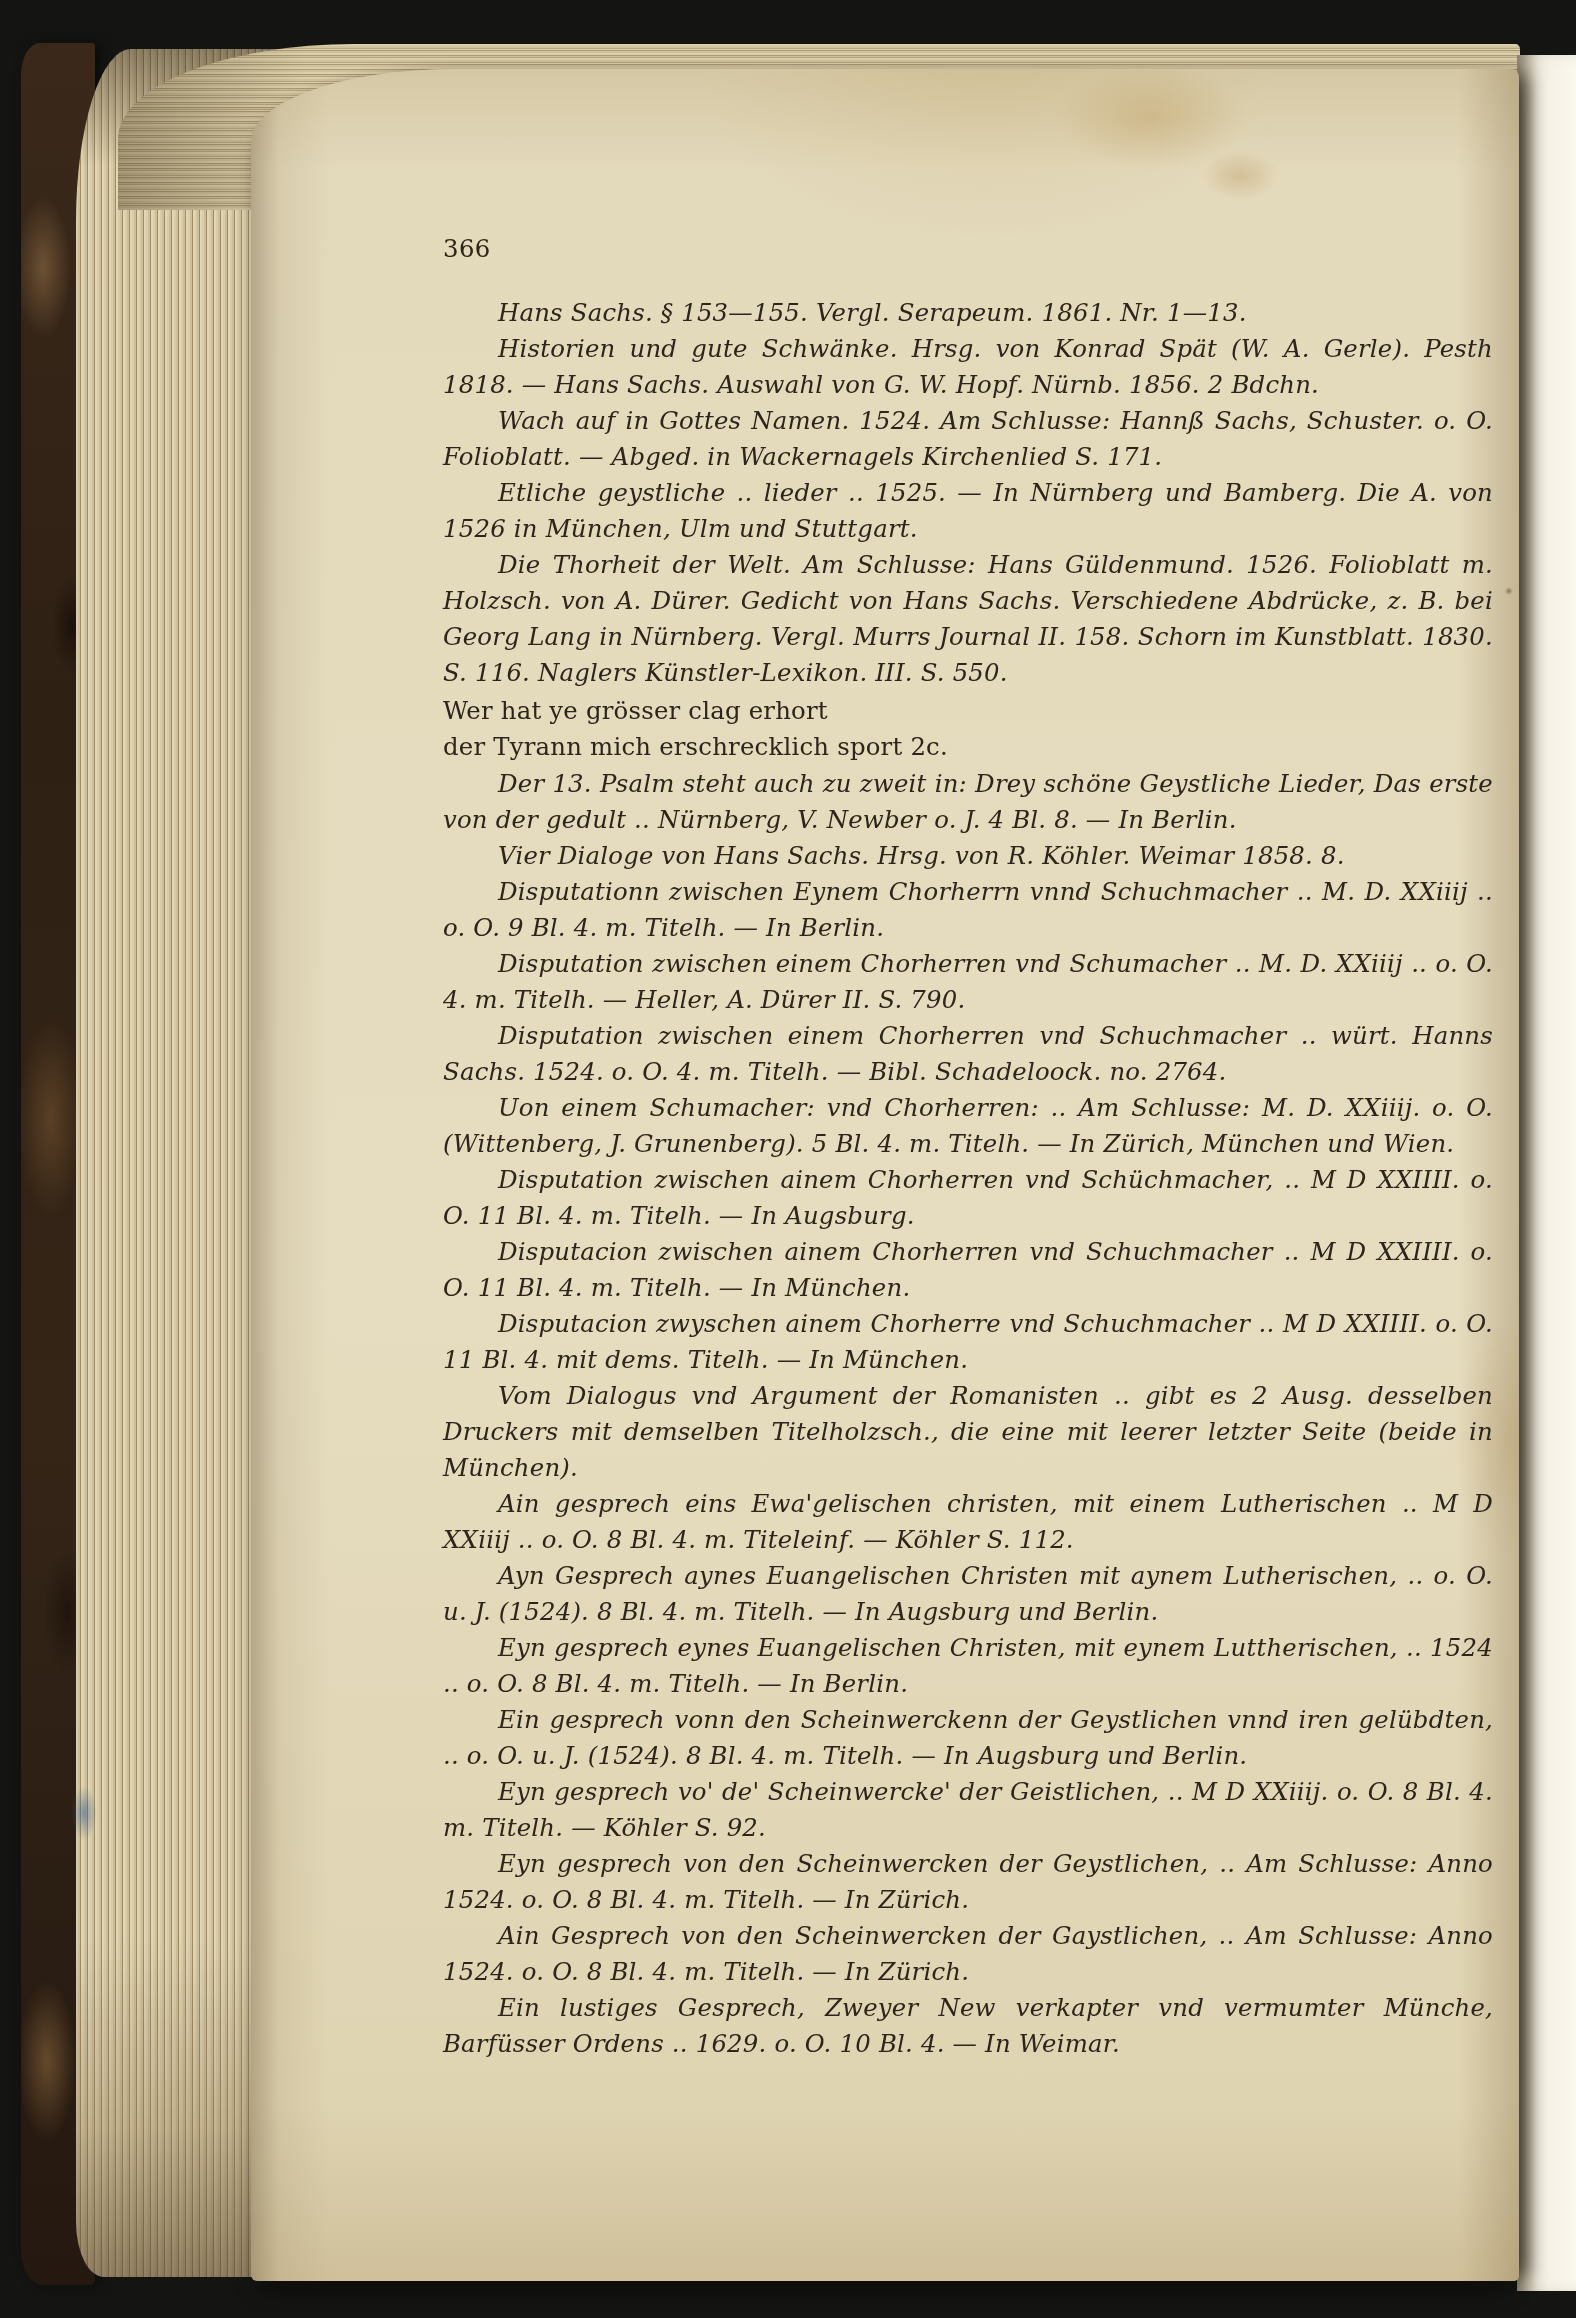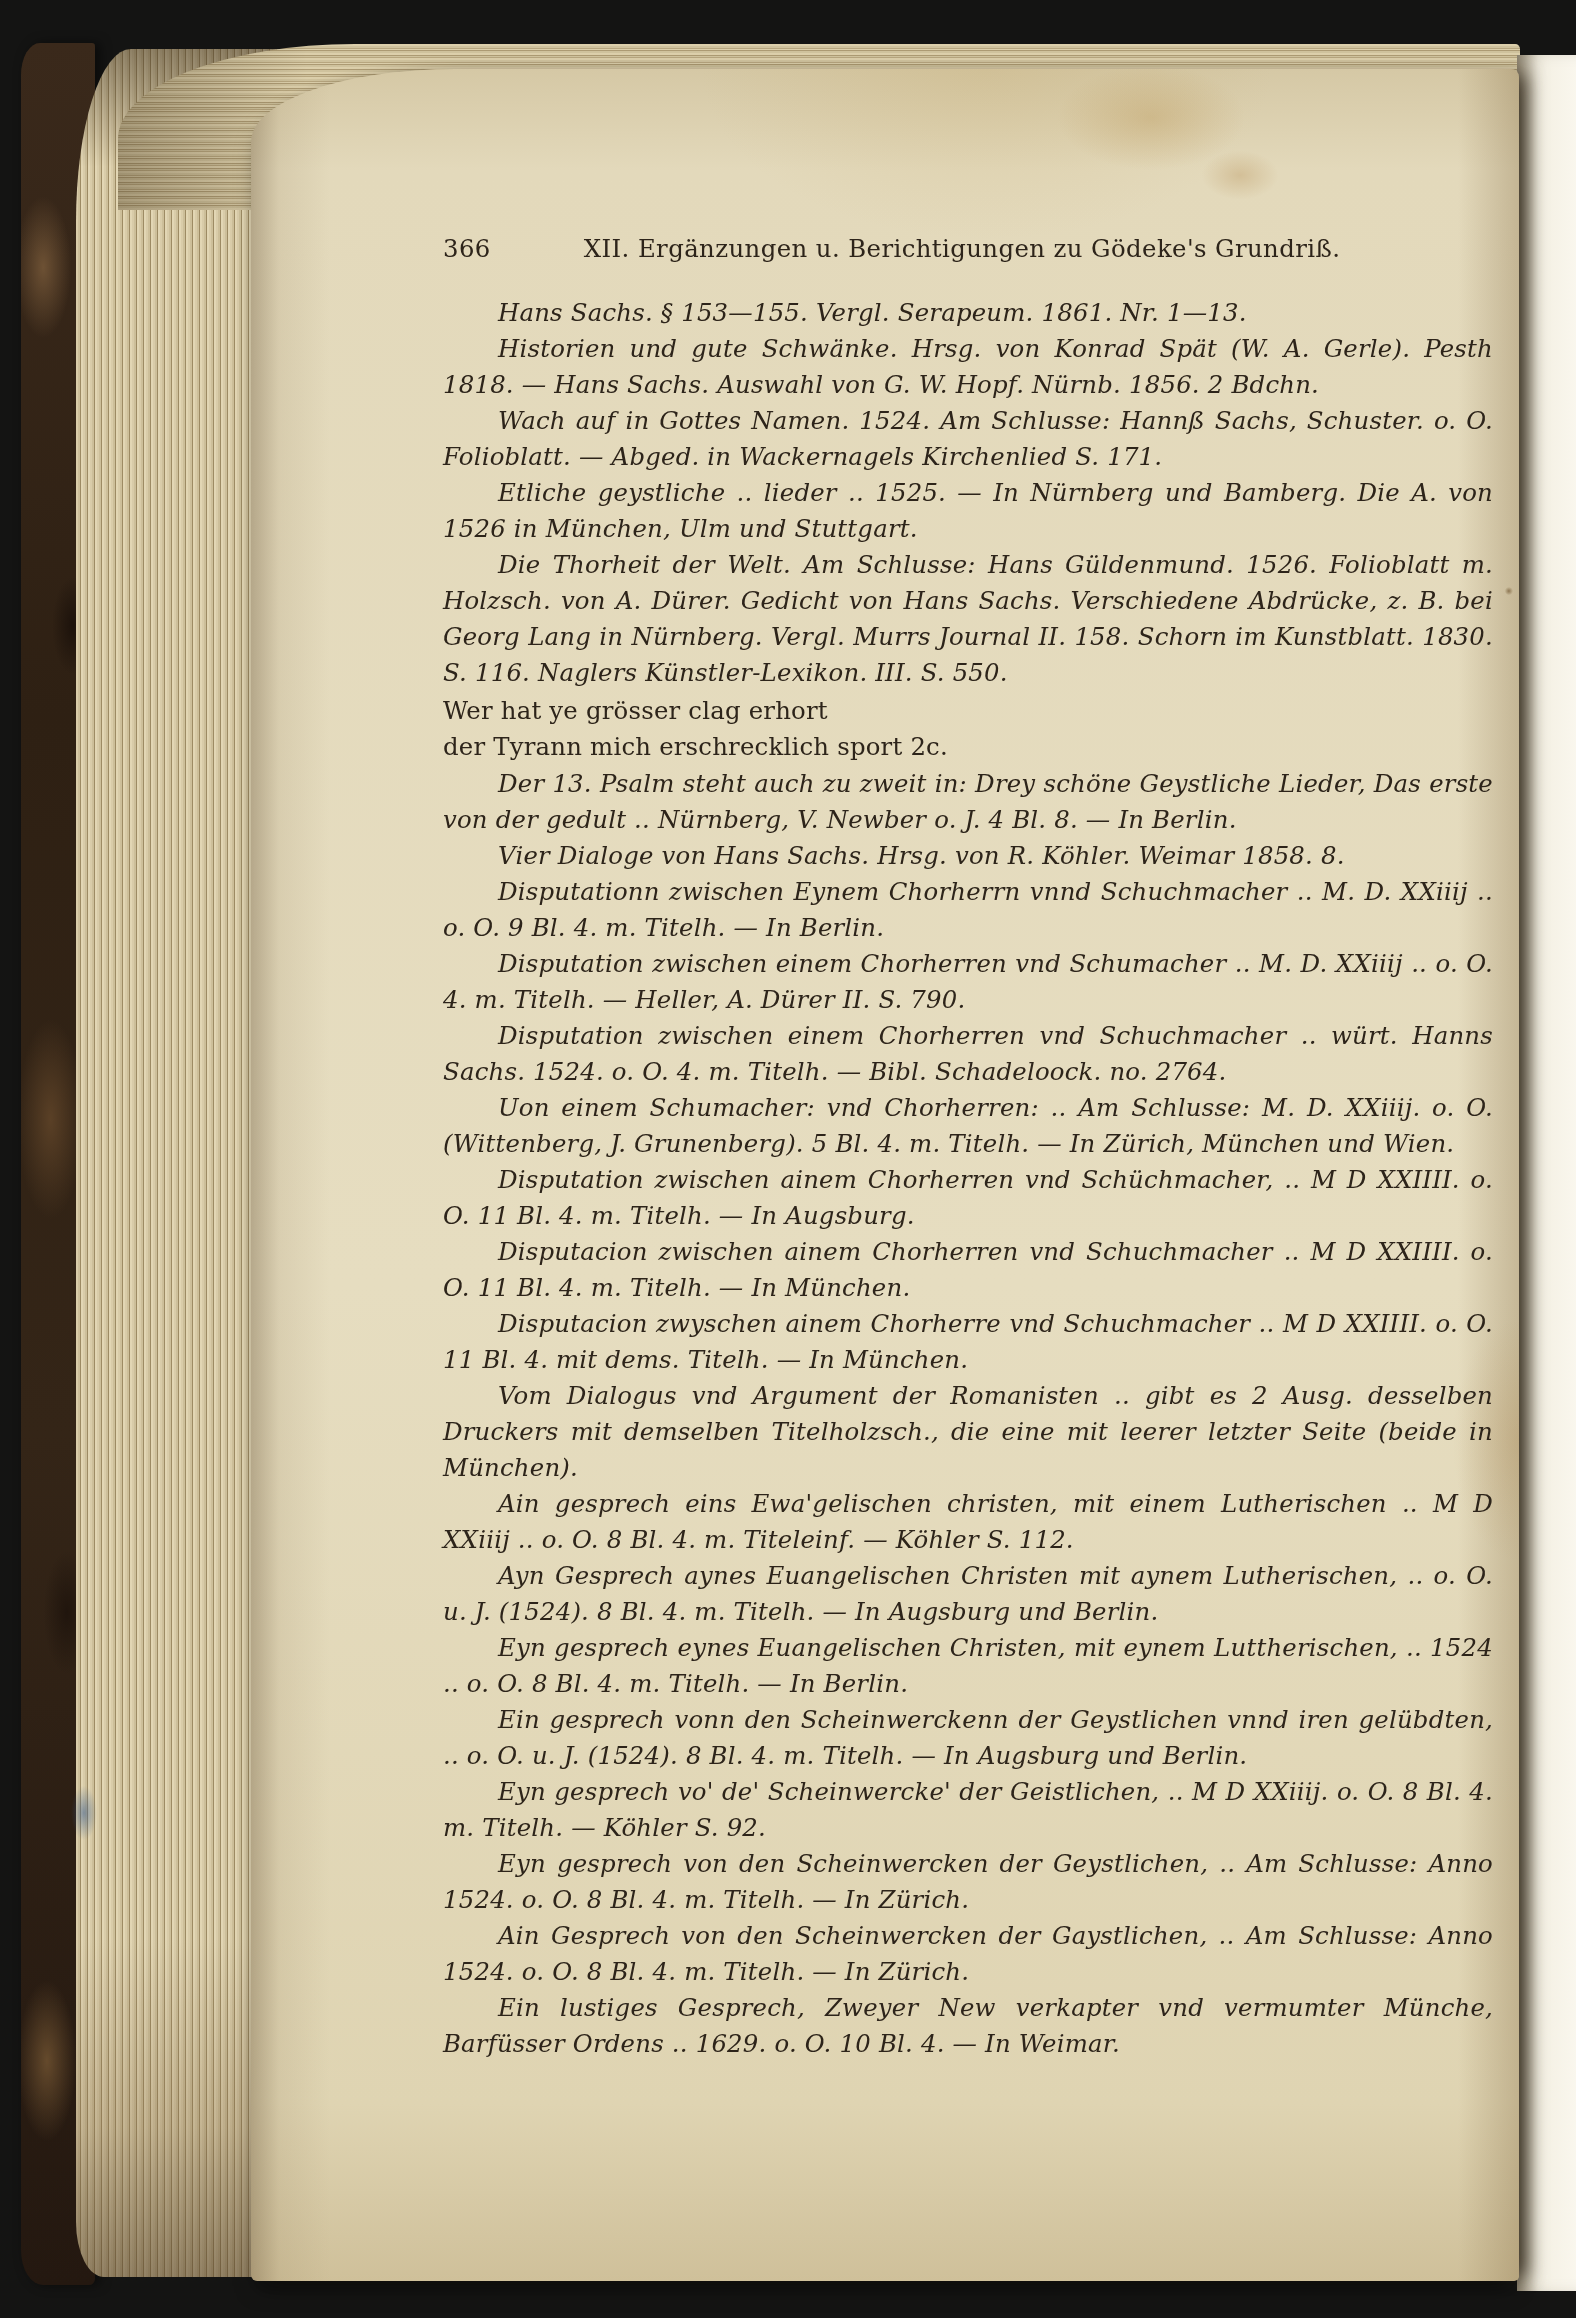--- a/index.html
+++ b/index.html
@@ -82,39 +82,38 @@
 
   
   .text {
     position:absolute; left:192px; top:162px; width:1050px;
     color:#2d241a;
     font-size:24.4px; line-height:36px;
     text-align:justify;
     letter-spacing:0.2px;
   }
   .text p { margin:0; text-indent:55px;font-style:italic; }
-  .header { display:flex; gap:93px; margin:0 0 28px 0; letter-spacing:0.4px; white-space:nowrap; }
+  .header { display:flex; gap:45px; margin:0 0 28px 0; letter-spacing:0.4px; white-space:nowrap; }
   .verse { text-align:left; margin:1.6px 0 1.6px 0; }
 </style>
 </head>
 <body>
 
 <div class="photo">
   <div class="leather"></div>
   <div class="fan"></div>
   <div class="blue-stain"></div>
   <div class="top-edges"></div>
   <div class="next-page"></div>
 
   <div class="page">
     <div class="text">
 
       <div class="header">
         <span>366</span>
-        <span>XII. Ergänzungen u. Berichtigungen zu Gödeke's Grundriß.</span>
       </div>
 
       <p>Hans Sachs. § 153—155. Vergl. Serapeum. 1861. Nr. 1—13.</p>
       <p>Historien und gute Schwänke. Hrsg. von Konrad Spät (W. A. Gerle). Pesth 1818. — Hans Sachs. Auswahl von G. W. Hopf. Nürnb. 1856. 2 Bdchn.</p>
       <p>Wach auf in Gottes Namen. 1524. Am Schlusse: Hannß Sachs, Schuster. o. O. Folioblatt. — Abged. in Wackernagels Kirchenlied S. 171.</p>
       <p>Etliche geystliche .. lieder .. 1525. — In Nürnberg und Bamberg. Die A. von 1526 in München, Ulm und Stuttgart.</p>
       <p>Die Thorheit der Welt. Am Schlusse: Hans Güldenmund. 1526. Folioblatt m. Holzsch. von A. Dürer. Gedicht von Hans Sachs. Verschiedene Abdrücke, z. B. bei Georg Lang in Nürnberg. Vergl. Murrs Journal II. 158. Schorn im Kunstblatt. 1830. S. 116. Naglers Künstler-Lexikon. III. S. 550.</p>
 
       <div class="verse">
         <div>Wer hat ye grösser clag erhort</div>

